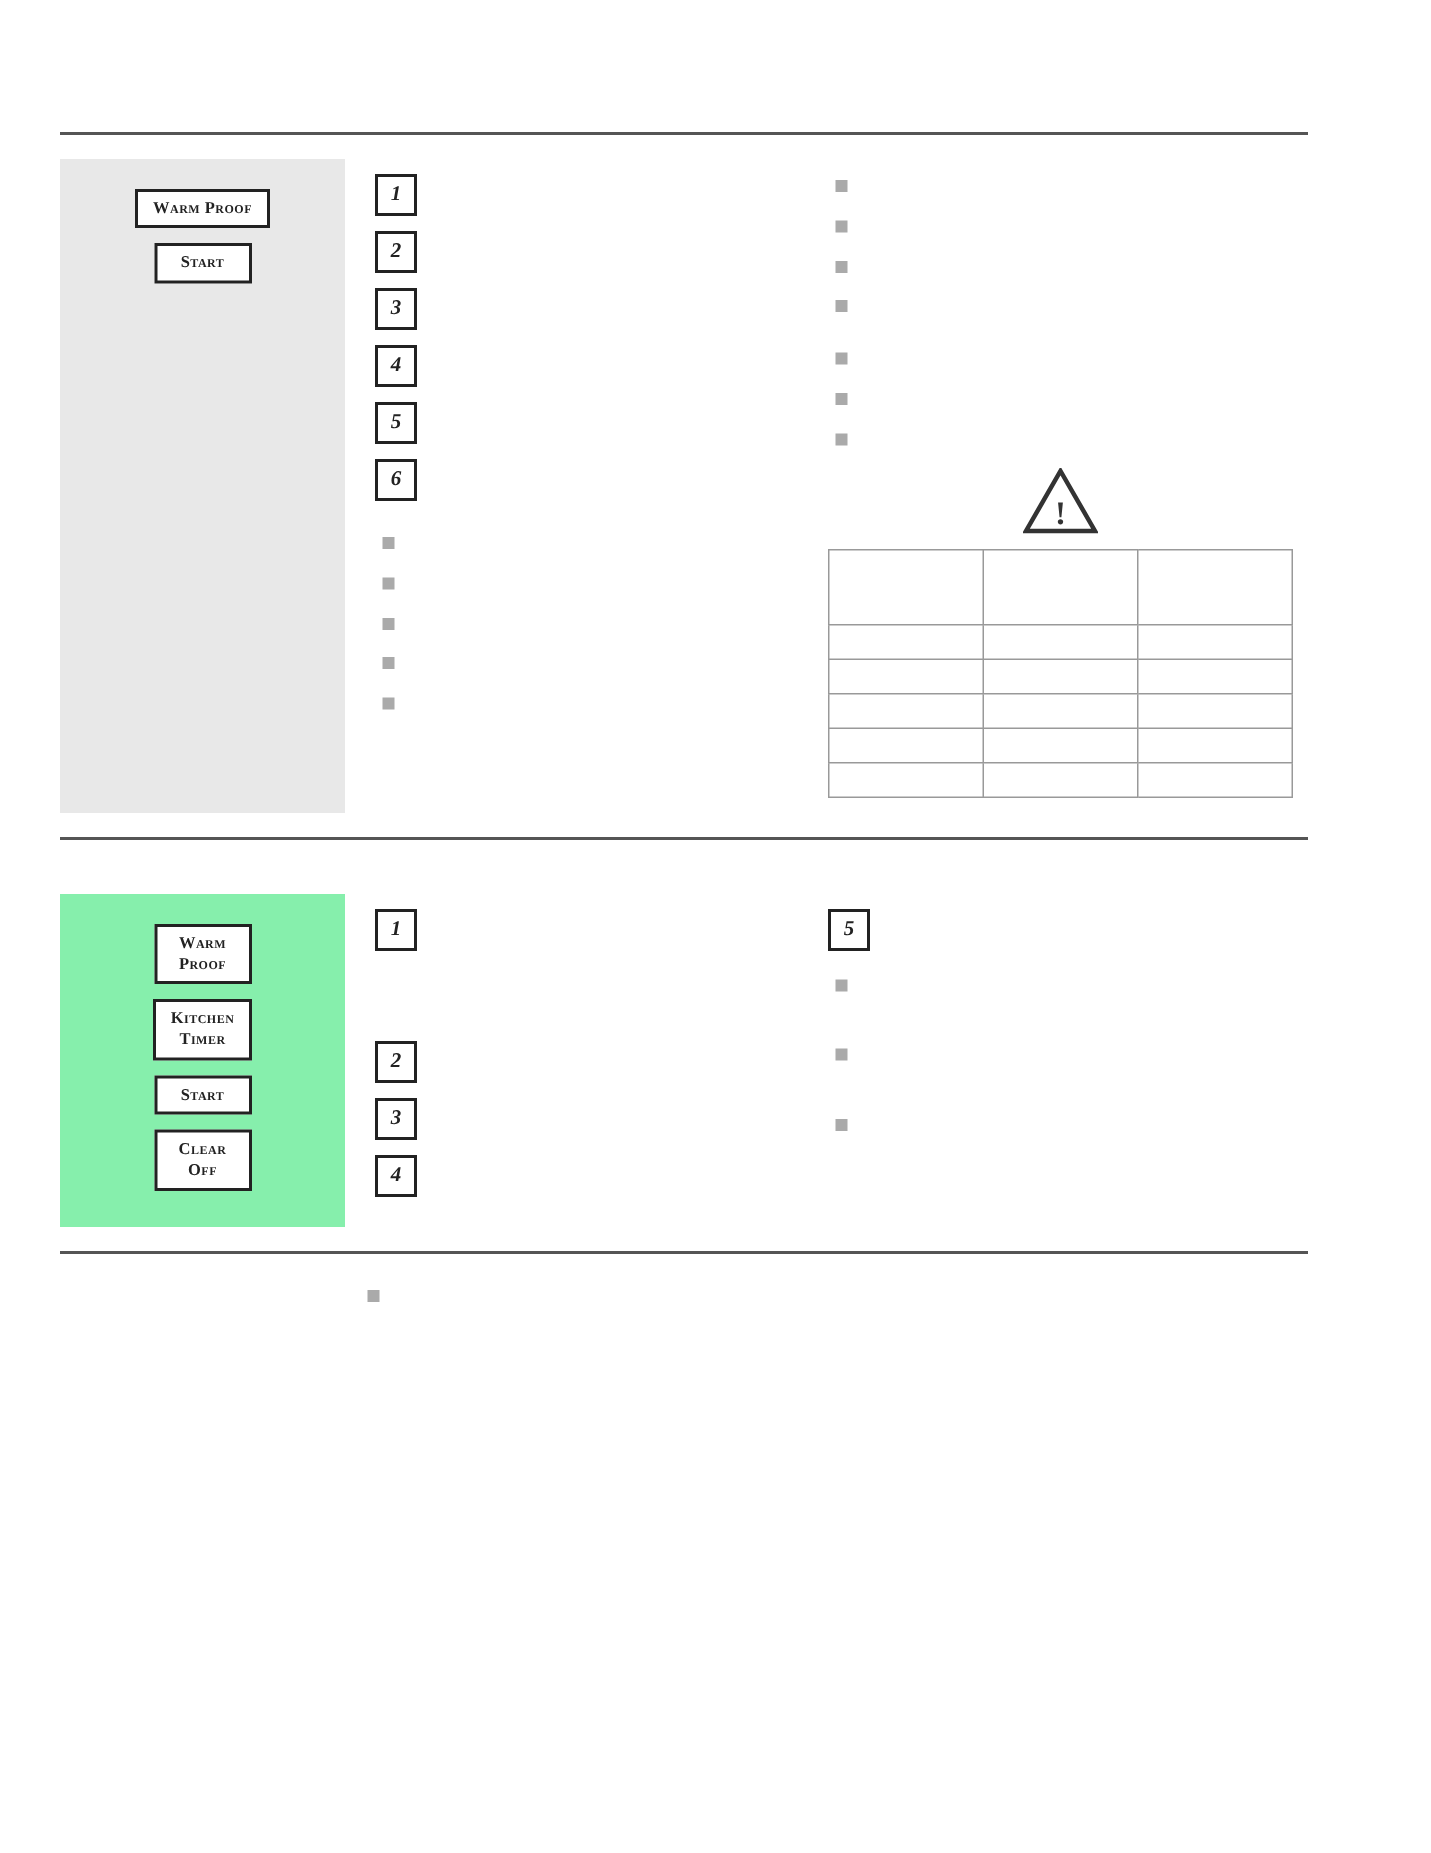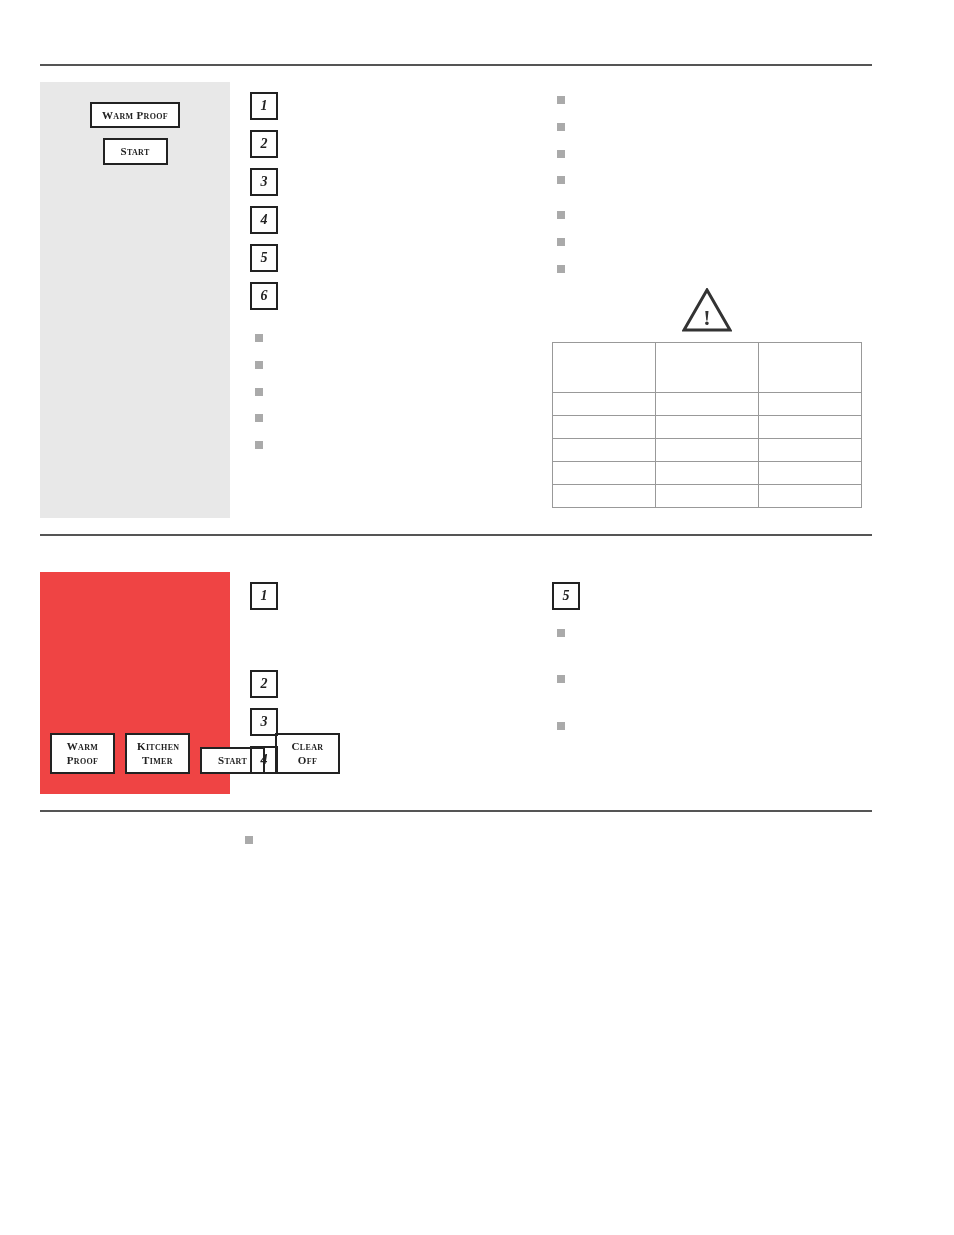--- a/index.html
+++ b/index.html
@@ -9,21 +9,21 @@
       width: 954px;
       min-height: 1235px;
       position: relative;
       font-size: 13px;
       color: #222;
     }
 
     .page {
       width: 912px;
       min-height: 1235px;
-      padding: 64px 40px 40px 40px;
+      padding: 88px 40px 40px 40px;
     }
 
     
     .section1 {
       display: flex;
       flex-direction: row;
       border-top: 2px solid #555;
       border-bottom: 2px solid #555;
       padding: 16px 0 16px 0;
       margin-bottom: 0;
@@ -150,26 +150,26 @@
 
     
     .section2 {
       display: flex;
       flex-direction: row;
       border-bottom: 2px solid #555;
       padding: 16px 0;
     }
 
     .left-panel2 {
-      background: #ef4444;
+      background: #86efac;
       width: 190px;
       min-width: 190px;
       display: flex;
-      flex-direction: row;
-      align-items: flex-end;
+      flex-direction: column;
+      align-items: center;
       padding: 20px 10px;
       gap: 10px;
     }
 
     .middle-content2 {
       flex: 1;
       padding: 10px 20px;
     }
 
     .right-content2 {

